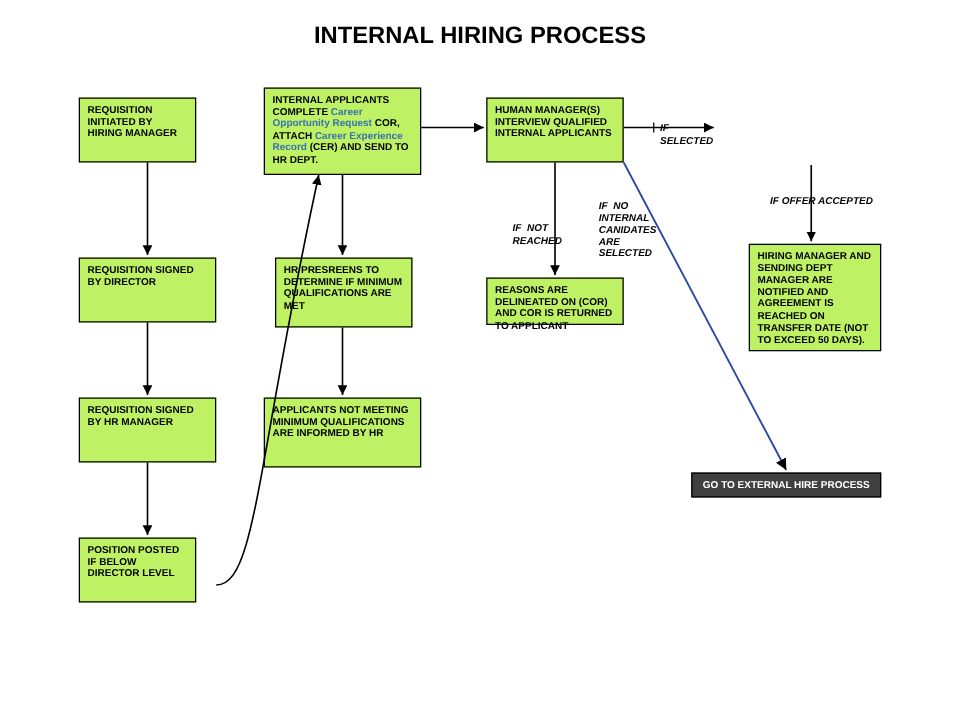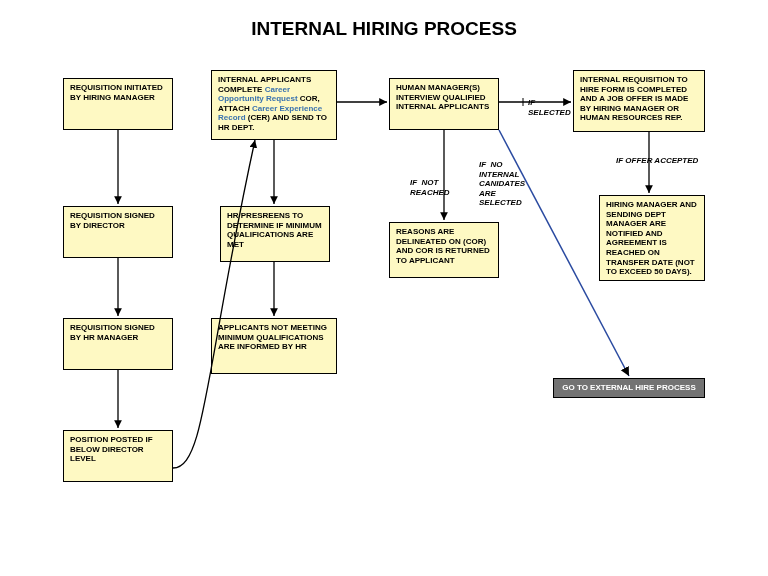--- a/index.html
+++ b/index.html
@@ -22,30 +22,30 @@
     top: 18px;
     left: 0;
     width: 100%;
     text-align: center;
     font-weight: bold;
     font-size: 19px;
   }
   .box {
     position: absolute;
     border: 1px solid #000;
-    background: #fef9c3;
+    background: #bef264;
     padding: 4px 6px;
     font-weight: bold;
     font-size: 8px;
     line-height: 1.2;
     box-sizing: border-box;
   }
   .box .link { color: #3b73af; font-weight: bold; }
   .external {
-    background: #737373;
+    background: #404040;
     color: #fff;
     border: 1px solid #000;
     text-align: center;
     display: flex;
     align-items: center;
     justify-content: center;
   }
   .lbl {
     position: absolute;
     font-size: 8px;
@@ -61,53 +61,50 @@
     pointer-events: none;
   }
 </style>
 </head>
 <body>
 
 <div class="canvas">
 
   <div class="title">INTERNAL HIRING PROCESS</div>
 
-  <div class="box" style="left:63px; top:78px; width:110px; height:52px;">
+  <div class="box" style="left:63px; top:78px; width:94px; height:52px;">
     <span>REQUISITION INITIATED BY HIRING MANAGER</span>
   </div>
   <div class="box" style="left:63px; top:206px; width:110px; height:52px;">
     <span>REQUISITION SIGNED BY DIRECTOR</span>
   </div>
   <div class="box" style="left:63px; top:318px; width:110px; height:52px;">
     <span>REQUISITION SIGNED BY HR MANAGER</span>
   </div>
-  <div class="box" style="left:63px; top:430px; width:110px; height:52px;">
+  <div class="box" style="left:63px; top:430px; width:94px; height:52px;">
     <span>POSITION POSTED IF BELOW DIRECTOR LEVEL</span>
   </div>
 
   <div class="box" style="left:211px; top:70px; width:126px; height:70px;">
     <span>INTERNAL APPLICANTS COMPLETE </span><span class="link">Career Opportunity Request</span><span> COR, ATTACH </span><span class="link">Career Experience Record</span><span> (CER) AND SEND TO HR DEPT.</span>
   </div>
   <div class="box" style="left:220px; top:206px; width:110px; height:56px;">
     <span>HR PRESREENS TO DETERMINE IF MINIMUM QUALIFICATIONS ARE MET</span>
   </div>
   <div class="box" style="left:211px; top:318px; width:126px; height:56px;">
     <span>APPLICANTS NOT MEETING MINIMUM QUALIFICATIONS ARE INFORMED BY HR</span>
   </div>
 
   <div class="box" style="left:389px; top:78px; width:110px; height:52px;">
     <span>HUMAN MANAGER(S) INTERVIEW QUALIFIED INTERNAL APPLICANTS</span>
   </div>
-  <div class="box" style="left:389px; top:222px; width:110px; height:56px;">
+  <div class="box" style="left:389px; top:222px; width:110px; height:38px;">
     <span>REASONS ARE DELINEATED ON (COR) AND COR IS RETURNED TO APPLICANT</span>
   </div>
 
-  <div class="box" style="left:573px; top:70px; width:132px; height:62px;">
-    <span>INTERNAL REQUISITION TO HIRE FORM IS COMPLETED AND A JOB OFFER IS MADE BY HIRING MANAGER OR HUMAN RESOURCES REP.</span>
-  </div>
   <div class="box" style="left:599px; top:195px; width:106px; height:86px;">
     <span>HIRING MANAGER AND SENDING DEPT MANAGER ARE NOTIFIED AND AGREEMENT IS REACHED ON TRANSFER DATE (NOT TO EXCEED 50 DAYS).</span>
   </div>
   <div class="box external" style="left:553px; top:378px; width:152px; height:20px;">
     <span>GO TO EXTERNAL HIRE PROCESS</span>
   </div>
 
   <div class="lbl" style="left:528px; top:98px;">IF
 SELECTED</div>
   <div class="lbl" style="left:410px; top:178px;">IF  NOT

